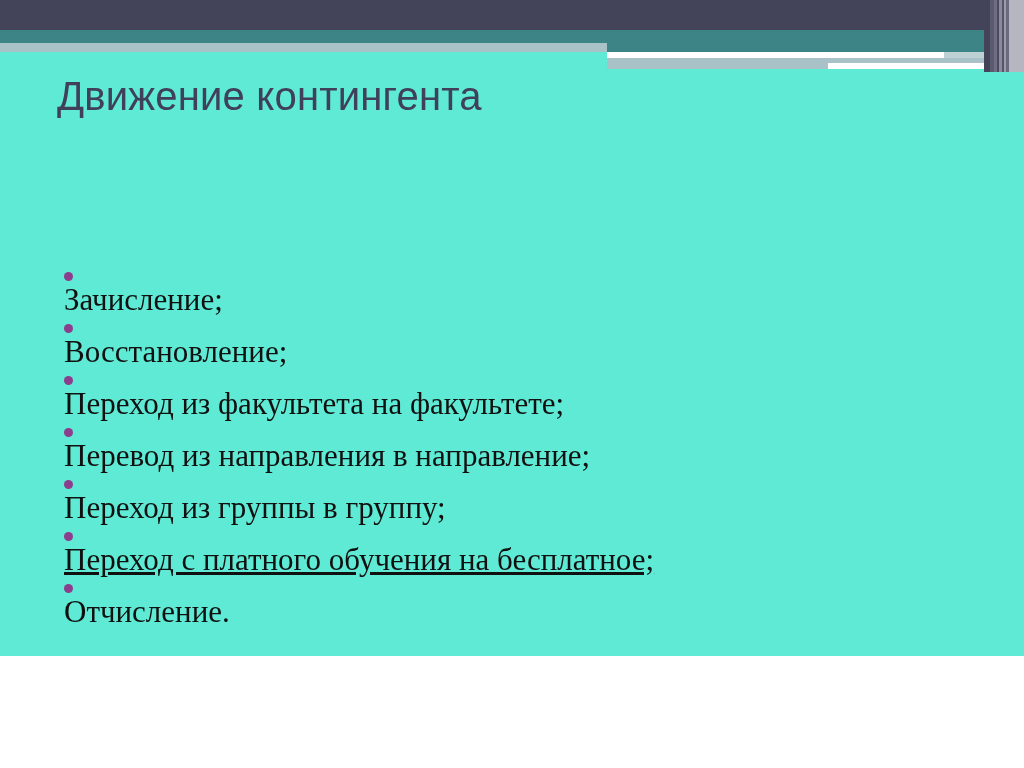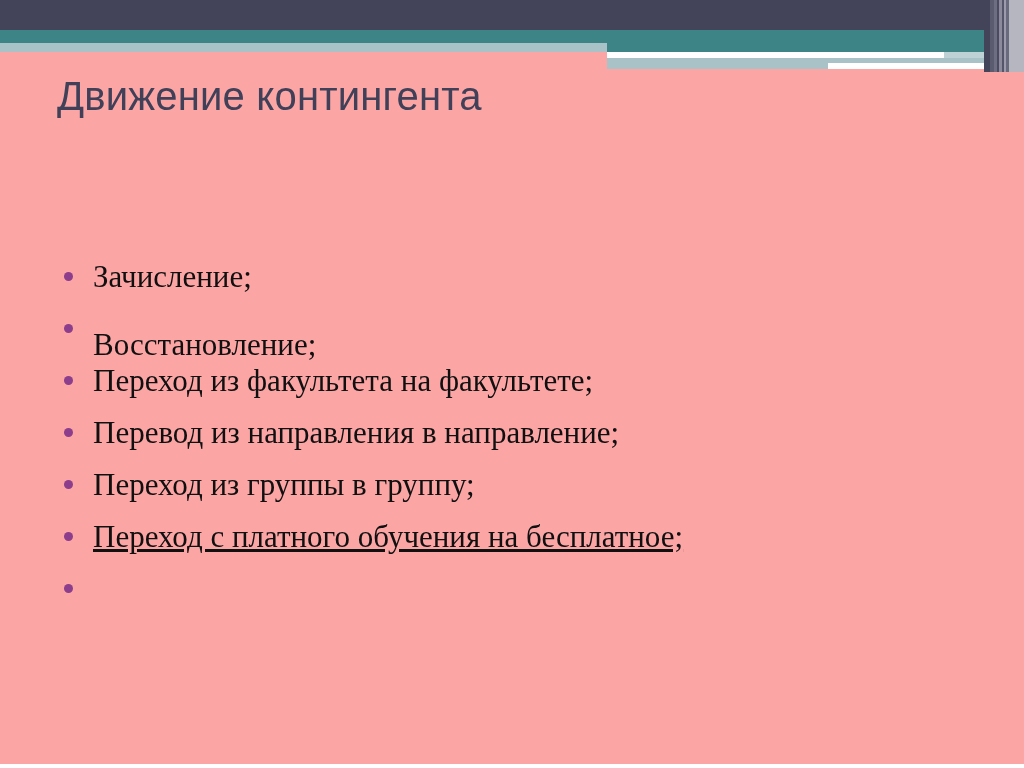--- a/index.html
+++ b/index.html
@@ -5,22 +5,22 @@
   html,body{margin:0;padding:0;}
   body{
     width:1024px;height:768px;
     background:#ffffff;
     font-family:"Liberation Sans", sans-serif;
     overflow:hidden;
     position:relative;
   }
   .slide{
     position:absolute;inset:0;
-    width:1024px;height:764px;
-    background:#fca5a5;
+    width:1024px;height:656px;
+    background:#5eead4;
     overflow:hidden;
   }
 
   
   .hdr{
     position:absolute;left:0;top:0;width:1024px;height:72px;
     overflow:hidden;
   }
   
   .band-dark{
@@ -84,20 +84,21 @@
   }
 
   
   .body{
     position:absolute;left:64px;top:258px;width:920px;
   }
   .item{
     display:flex;
     align-items:flex-start;
     height:52px;
+    flex-direction:column;
   }
   .dot{
     flex:0 0 auto;
     width:9px;height:9px;border-radius:50%;
     background:#8c3d8c;
     margin-top:14px;
     margin-right:20px;
   }
   .txt{
     font-family:"Liberation Serif", serif;
@@ -137,36 +138,37 @@
 
   <div class="title">Движение контингента</div>
 
   <div class="body" id="bullet-list">
       <div class="item">
         <span class="dot" style="background: rgb(140, 61, 140);"></span>
         <span class="txt" style="color: rgb(16, 16, 16);">Зачисление;</span>
       </div>
       <div class="item">
         <span class="dot" style="background: rgb(140, 61, 140);"></span>
-        <span class="txt" style="color: rgb(16, 16, 16); margin-top: 16px;">Восстановление;</span>
+        <span class="txt" style="color: rgb(16, 16, 16);">Восстановление;</span>
       </div>
       <div class="item">
         <span class="dot" style="background: rgb(140, 61, 140);"></span>
         <span class="txt" style="color: rgb(16, 16, 16);">Переход из факультета на факультете;</span>
       </div>
       <div class="item">
         <span class="dot" style="background: rgb(140, 61, 140);"></span>
         <span class="txt" style="color: rgb(16, 16, 16);">Перевод из направления в направление;</span>
       </div>
       <div class="item">
         <span class="dot" style="background: rgb(140, 61, 140);"></span>
         <span class="txt" style="color: rgb(16, 16, 16);">Переход из группы в группу;</span>
       </div>
       <div class="item">
         <span class="dot" style="background: rgb(140, 61, 140);"></span>
         <span class="txt" style="color: rgb(16, 16, 16); text-decoration: underline;">Переход с платного обучения на бесплатное;</span>
       </div>
       <div class="item">
         <span class="dot" style="background: rgb(140, 61, 140);"></span>
+        <span class="txt" style="color: rgb(16, 16, 16);">Отчисление.</span>
       </div>
     </div>
 
 </div>
 
 </body></html>

